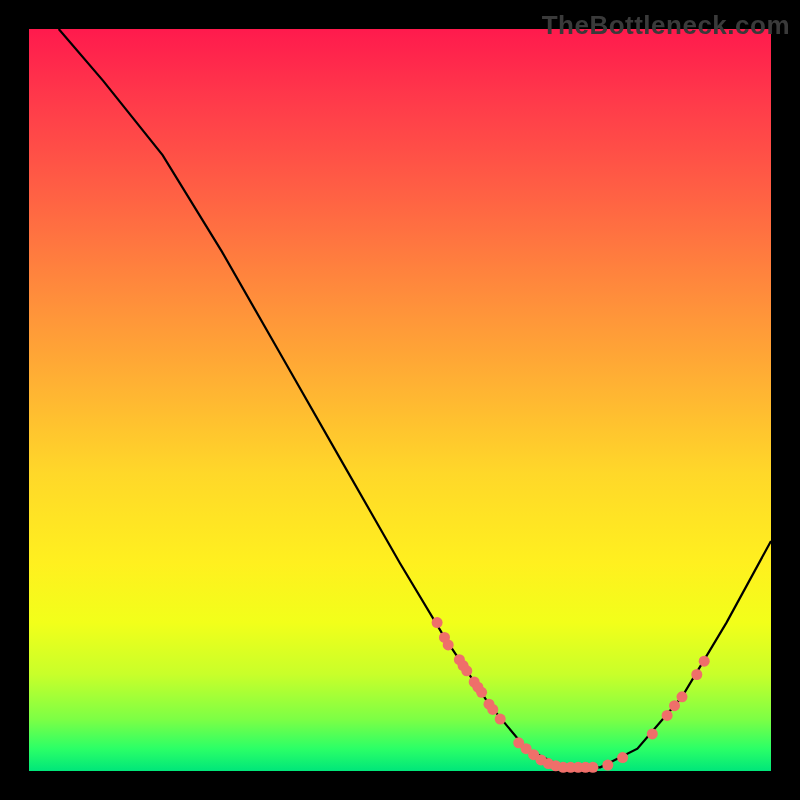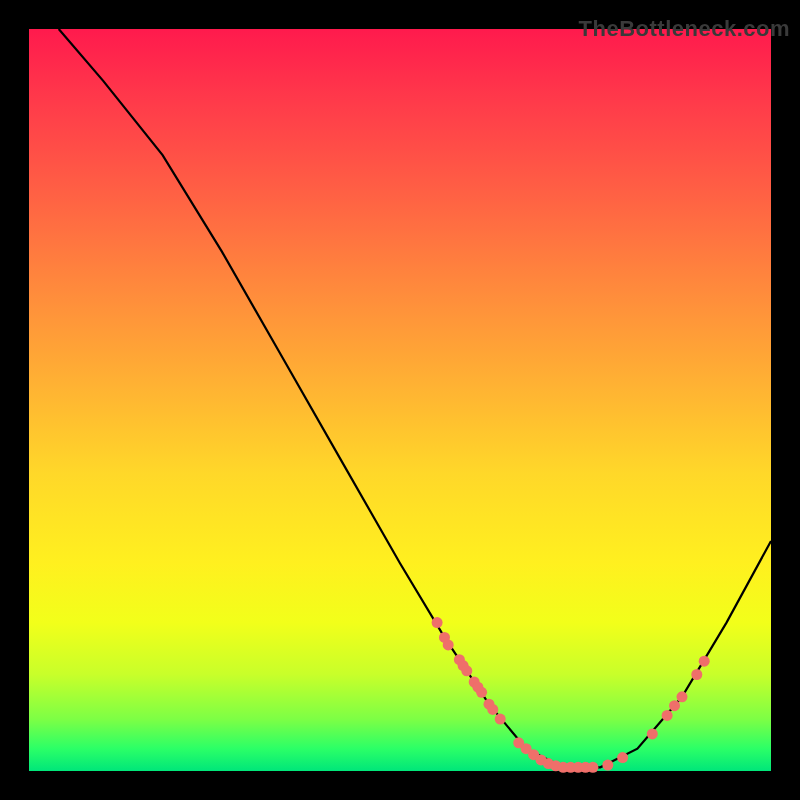--- a/index.html
+++ b/index.html
@@ -12,24 +12,24 @@
     font-family: Arial, Helvetica, sans-serif;
   }
   .frame {
     position: relative;
     width: 800px;
     height: 800px;
     background: #000;
   }
   .watermark {
     position: absolute;
-    top: 16px;
+    top: 10px;
     right: 10px;
     color: #3a3a3a;
-    font-size: 22px;
+    font-size: 26px;
     font-weight: bold;
     letter-spacing: 0.5px;
     z-index: 10;
   }
   .plot {
     position: absolute;
     left: 29px;
     top: 29px;
     width: 742px;
     height: 742px;

